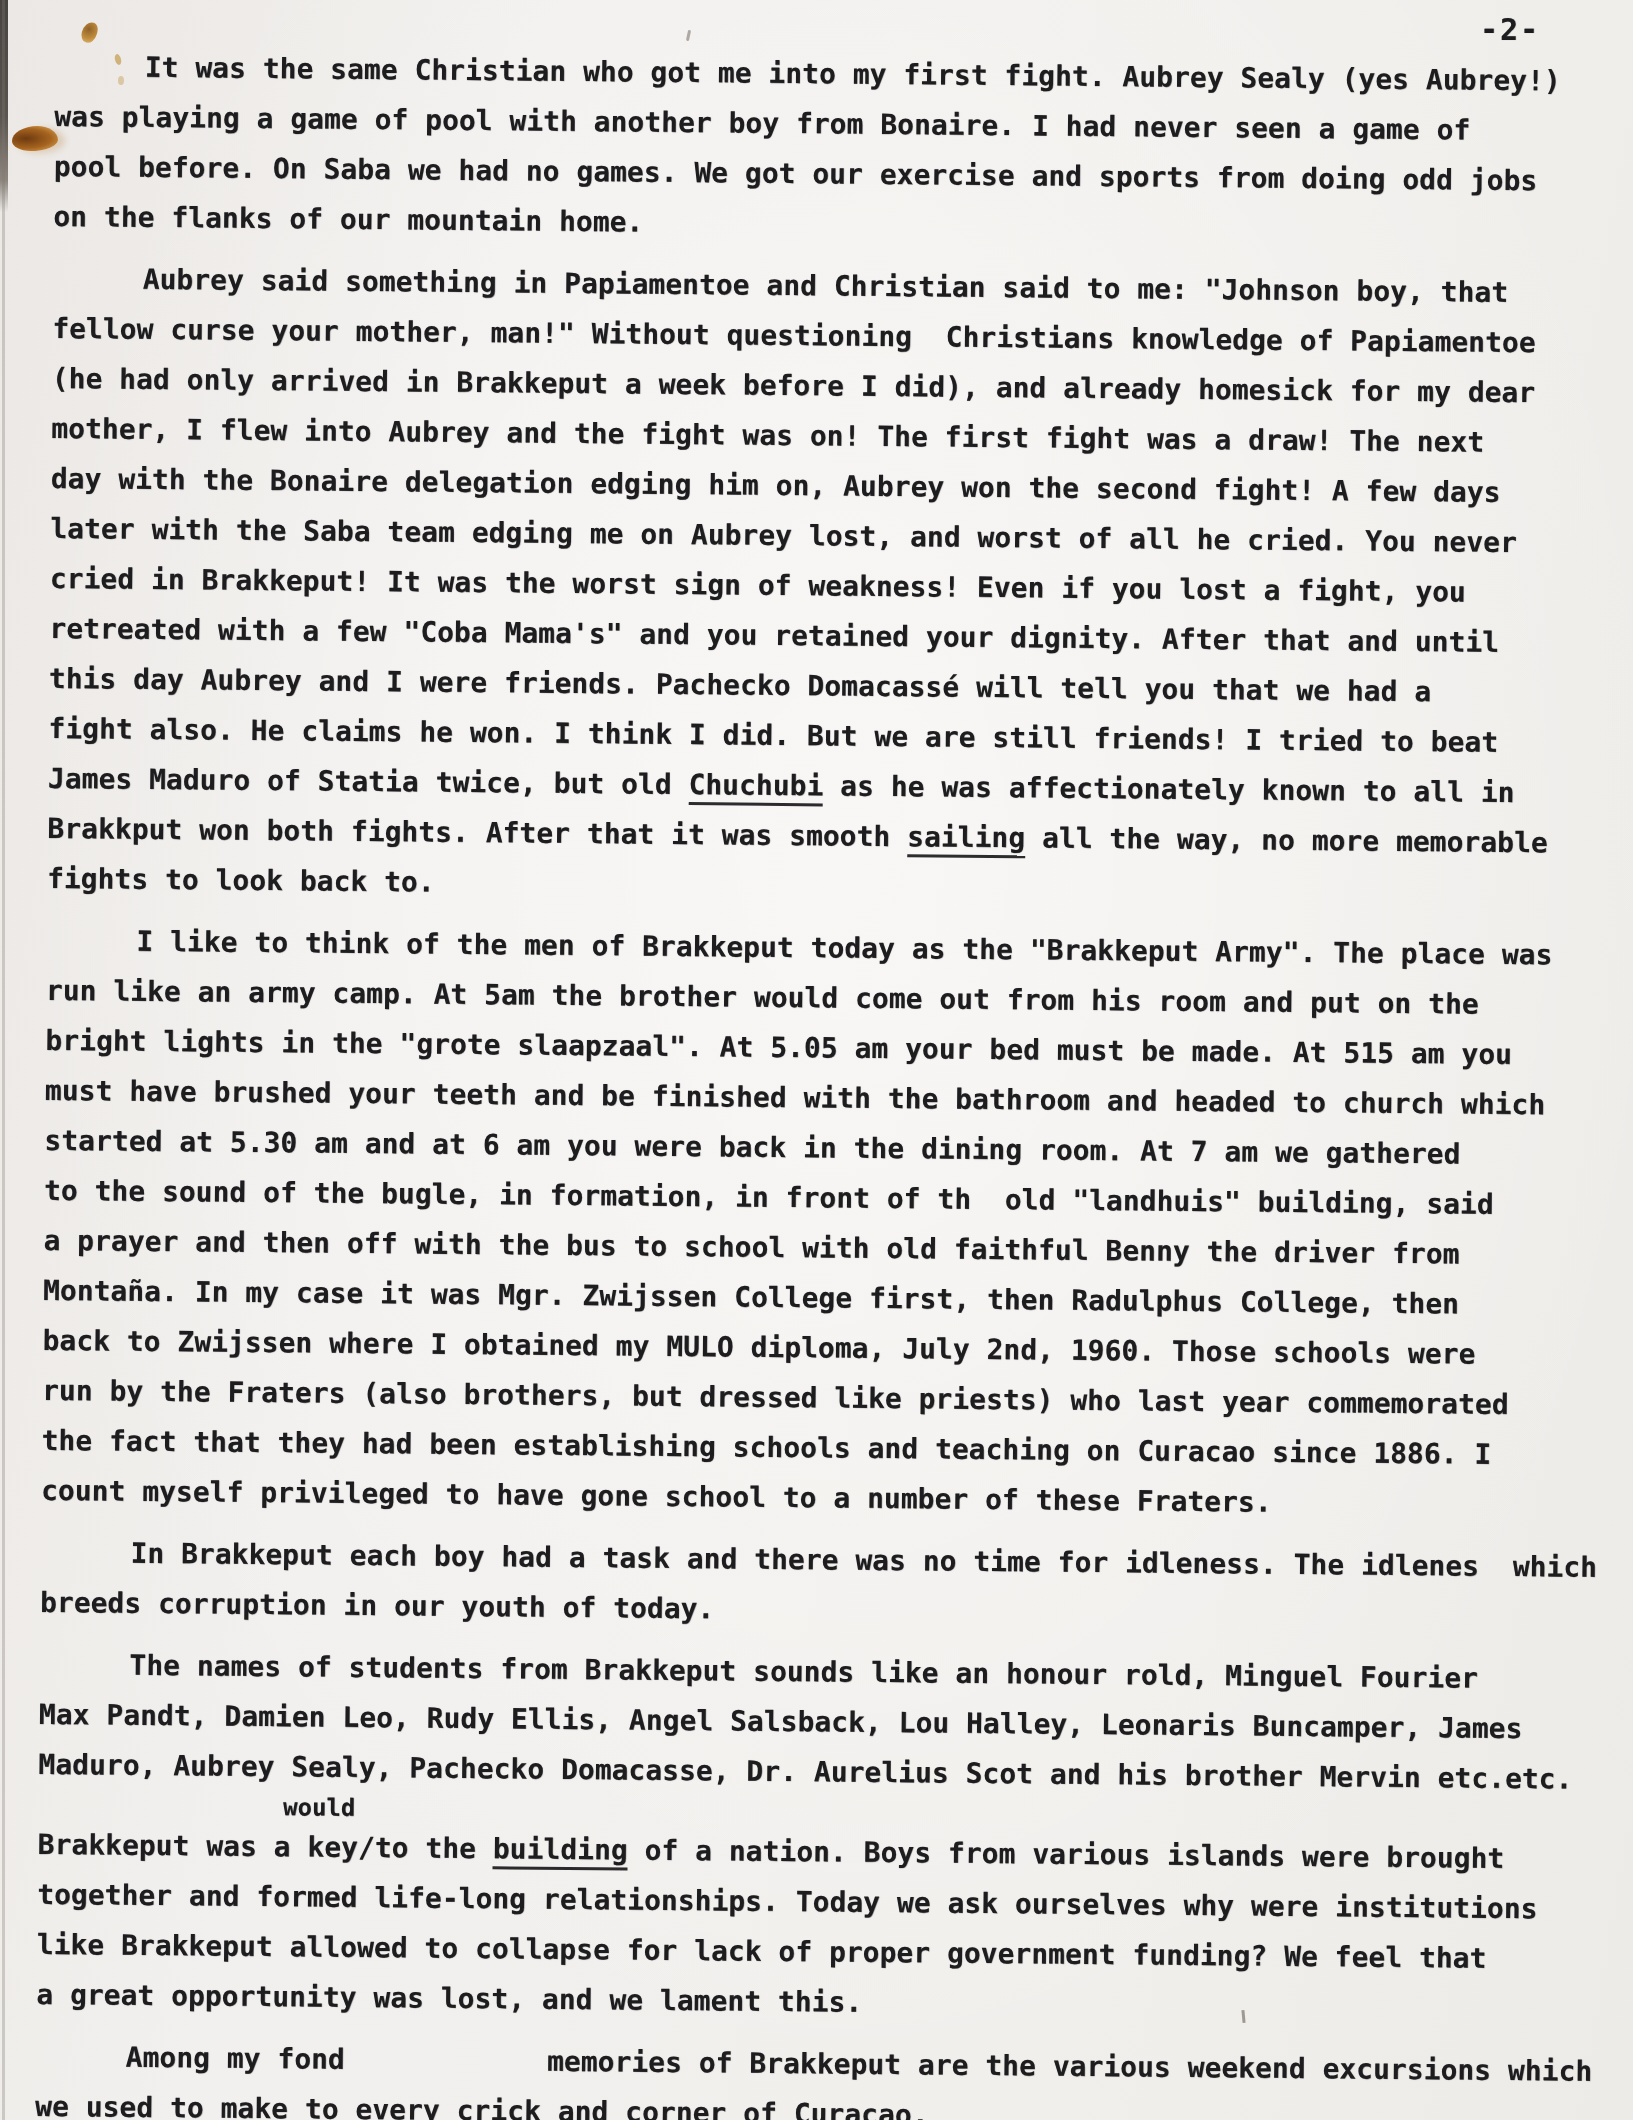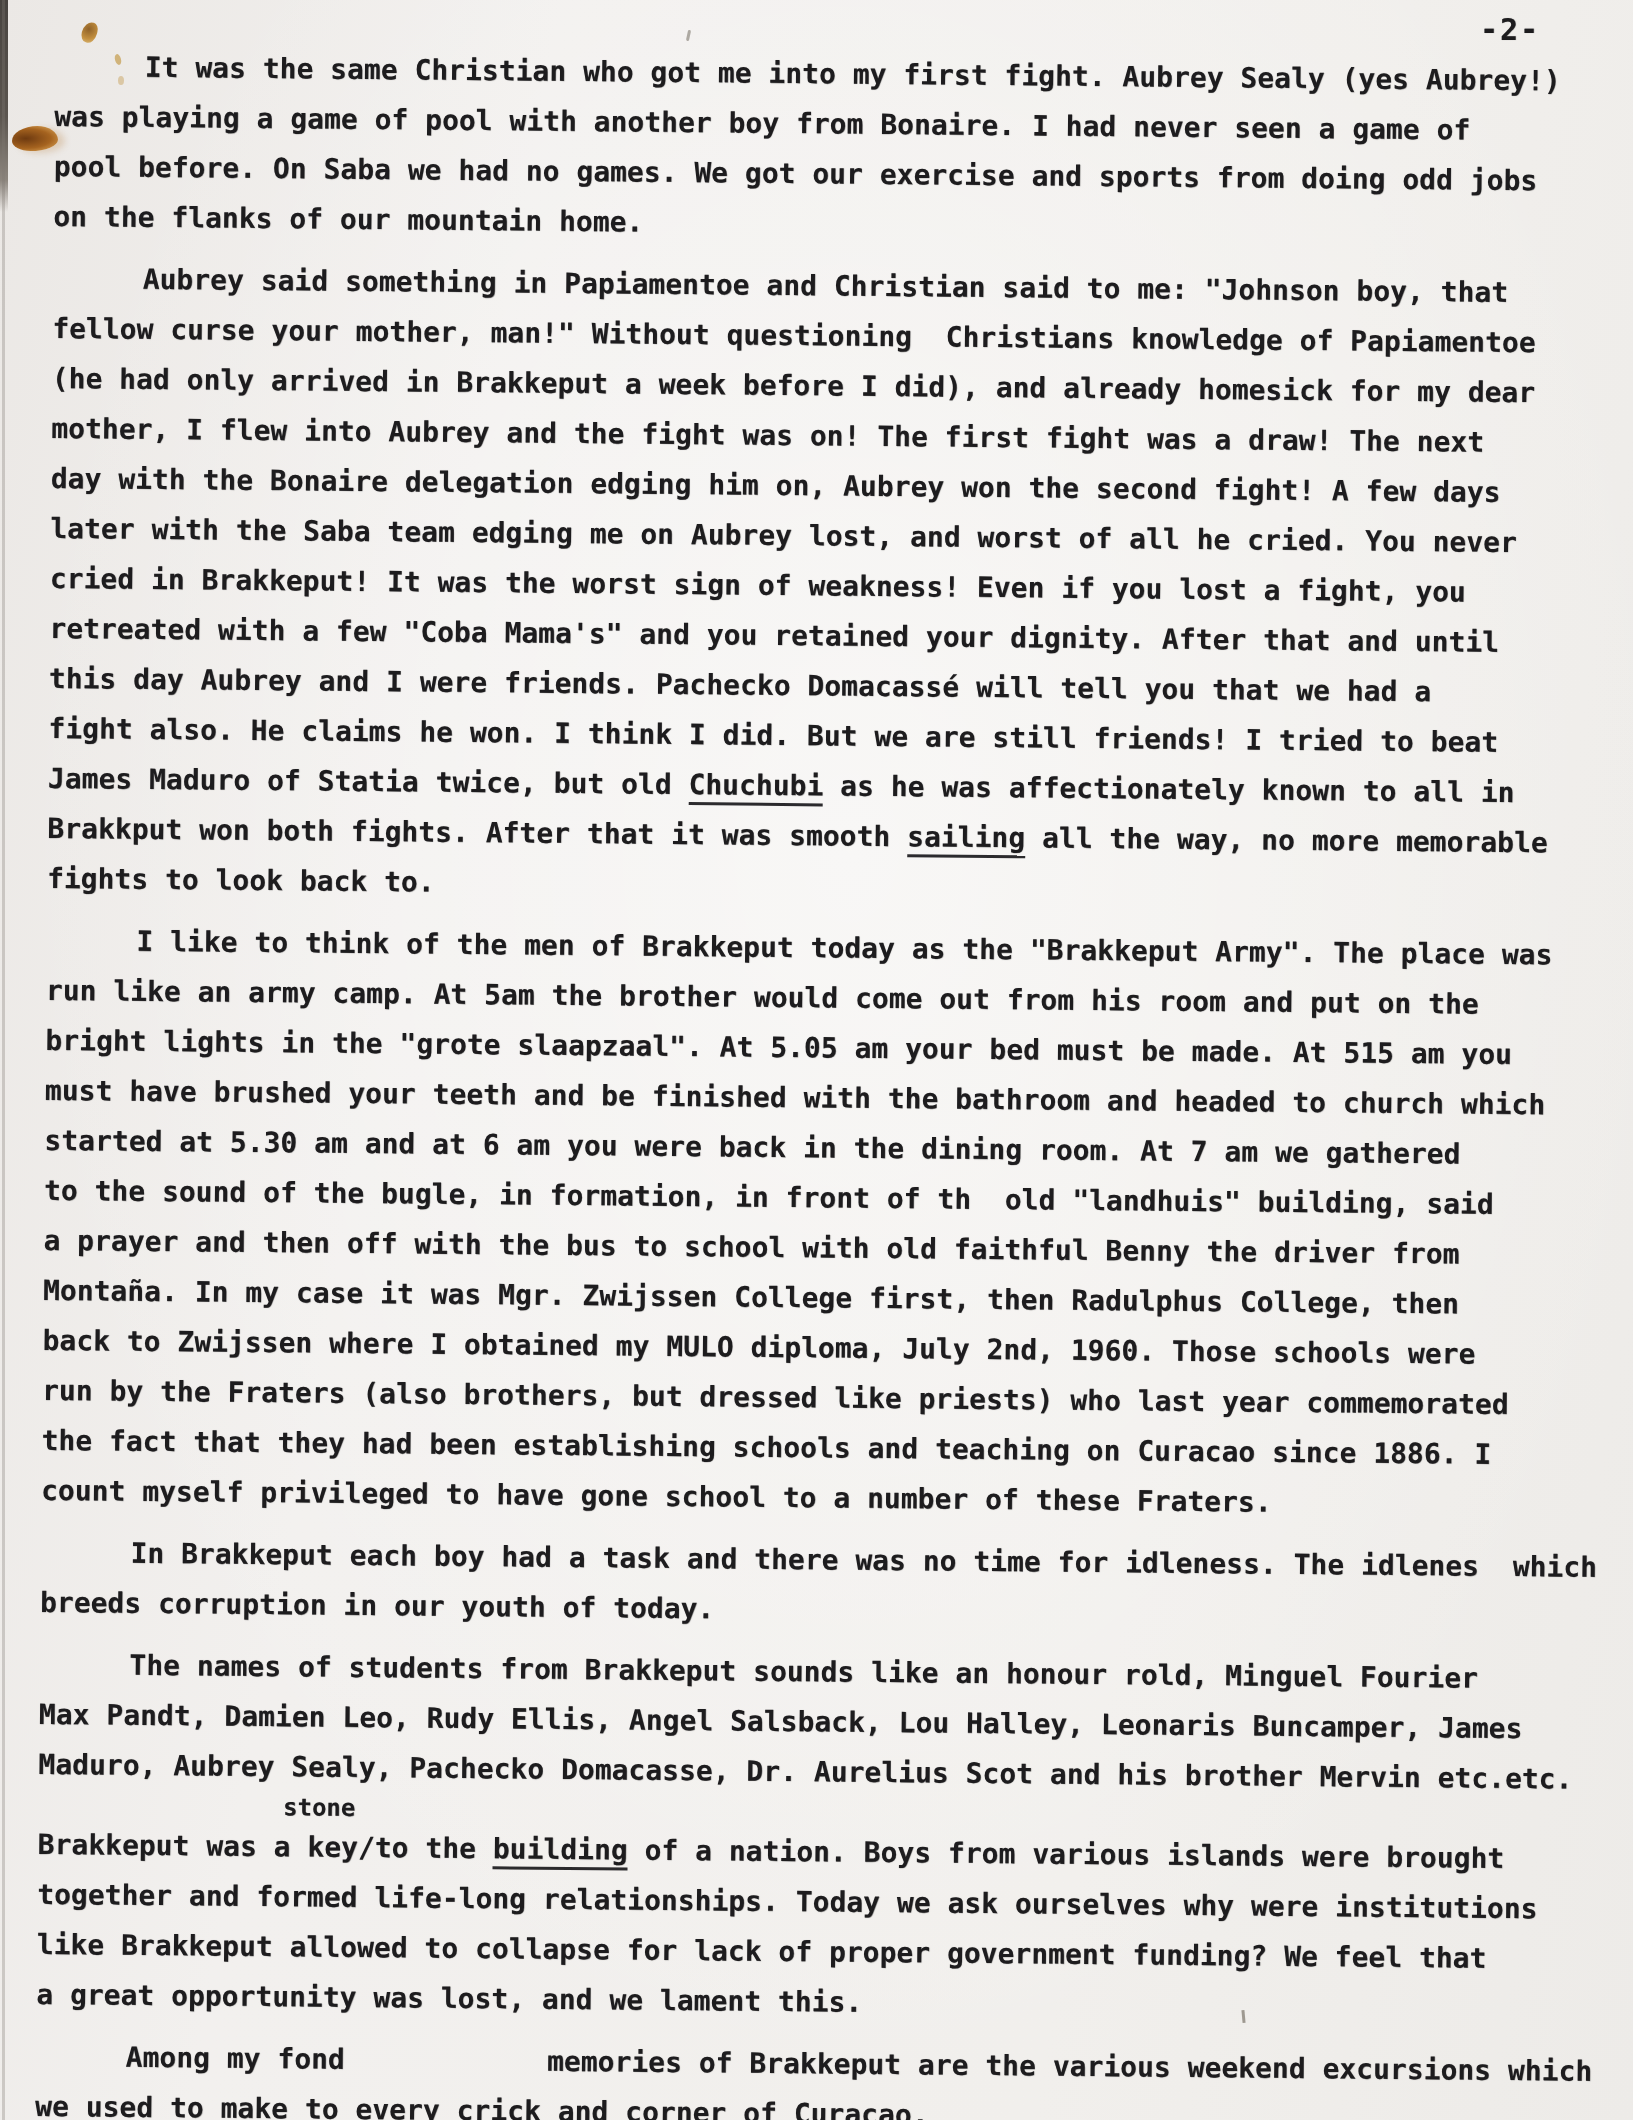--- a/index.html
+++ b/index.html
@@ -128,21 +128,21 @@
       <div class="line"><span>count myself privileged to have gone school to a number of these Fraters.</span></div>
     </div>
     <div class="paragraph">
       <div class="line first"><span>In Brakkeput each boy had a task and there was no time for idleness. The idlenes  which</span></div>
       <div class="line"><span>breeds corruption in our youth of today.</span></div>
     </div>
     <div class="paragraph">
       <div class="line first"><span>The names of students from Brakkeput sounds like an honour rold, Minguel Fourier</span></div>
       <div class="line"><span>Max Pandt, Damien Leo, Rudy Ellis, Angel Salsback, Lou Halley, Leonaris Buncamper, James</span></div>
       <div class="line"><span>Maduro, Aubrey Sealy, Pachecko Domacasse, Dr. Aurelius Scot and his brother Mervin etc.etc.</span></div>
-      <div class="line insert"><span>stone</span></div>
+      <div class="line insert"><span>would</span></div>
       <div class="line"><span>Brakkeput was a key/to the </span><span class="u">building</span><span> of a nation. Boys from various islands were brought</span></div>
       <div class="line"><span>together and formed life-long relationships. Today we ask ourselves why were institutions</span></div>
       <div class="line"><span>like Brakkeput allowed to collapse for lack of proper government funding? We feel that</span></div>
       <div class="line"><span>a great opportunity was lost, and we lament this.</span></div>
     </div>
     <div class="paragraph">
       <div class="line first"><span>Among my fond            memories of Brakkeput are the various weekend excursions which</span></div>
       <div class="line"><span>we used to make to every crick and corner of Curacao.</span></div>
     </div>
   </div>

